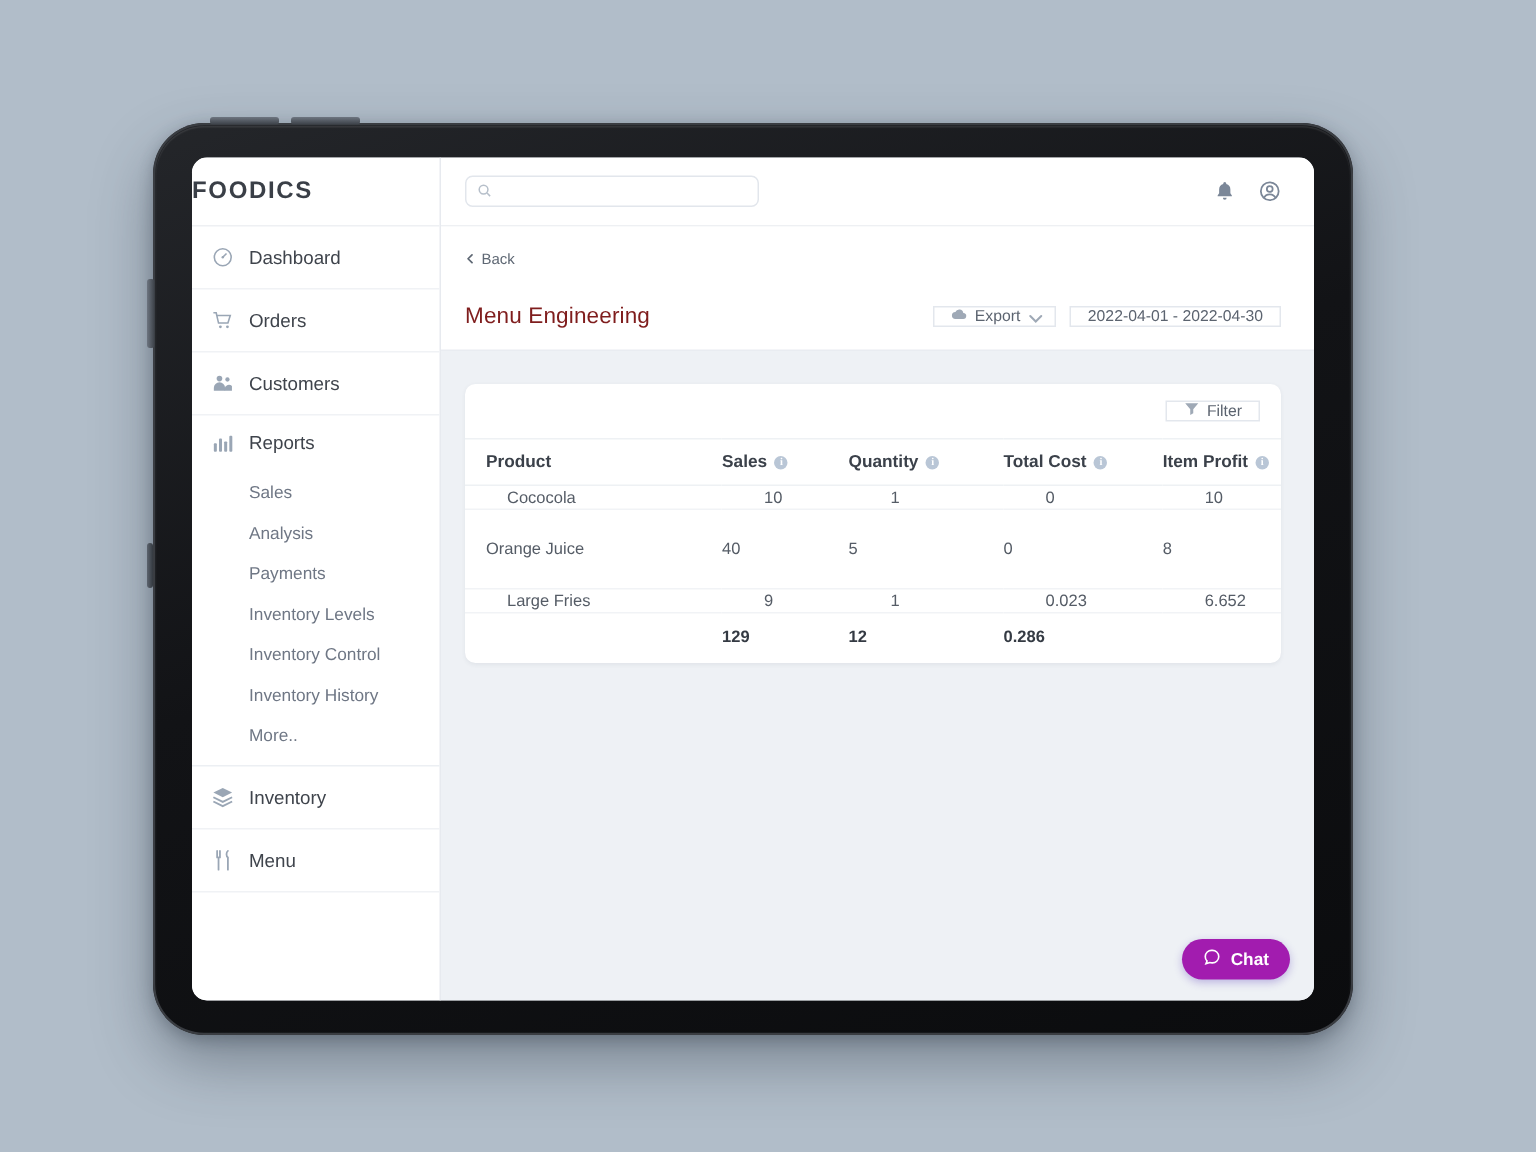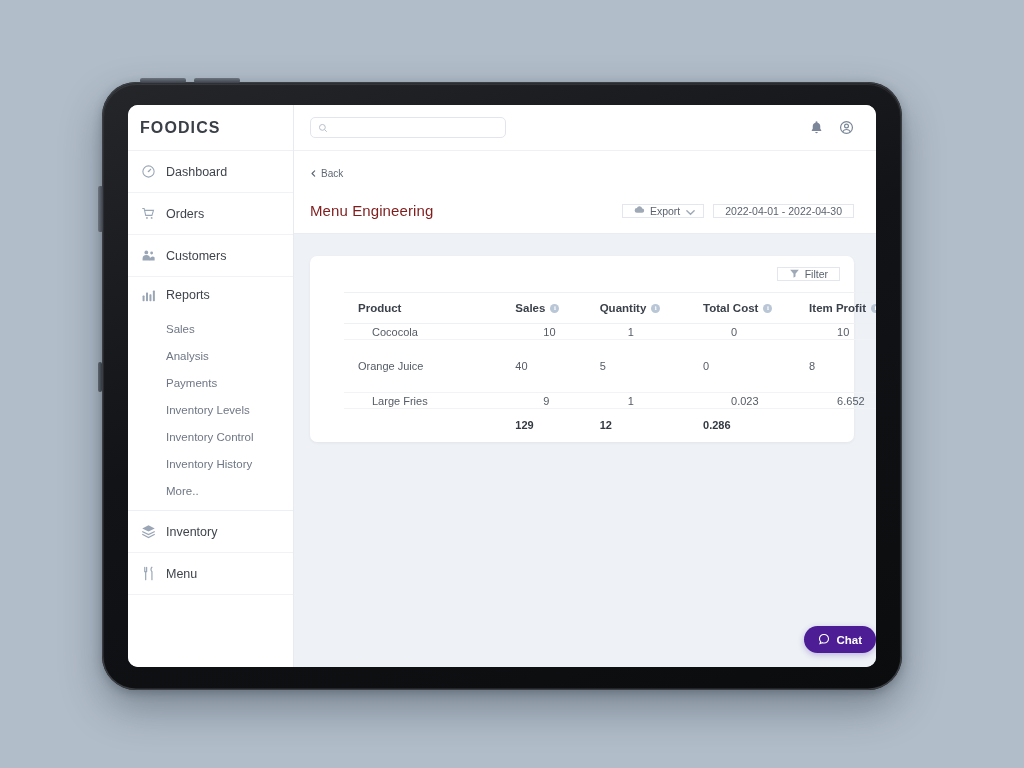--- a/index.html
+++ b/index.html
@@ -60,21 +60,20 @@
   
   #sidebar {
     width: 166px; height: 100%;
     background: #ffffff;
     border-right: 1px solid #e7eaef;
     flex: 0 0 166px;
   }
   .brand {
     height: 46px;
     display: flex; align-items: center;
-    padding-left: 12px;
     border-bottom: 1px solid #eef0f3;
   }
   .brand-text {
     font-size: 16px;
     font-weight: 700;
     letter-spacing: 1.1px;
     color: #3a3f47;
   }
   .nav-item {
     display: flex; align-items: center;
@@ -188,21 +187,21 @@
   .card {
     background: #ffffff;
     border-radius: 7px;
     box-shadow: 0 1px 3px rgba(60,72,88,0.07);
     padding: 0;
   }
   .card-toolbar {
     display: flex; justify-content: flex-end;
     padding: 11px 14px 11px 0;
   }
-  table { width: 100%; border-collapse: collapse; margin-left: 34px; }
+  table { width: 100%; border-collapse: collapse; }
   thead th {
     text-align: left;
     font-size: 11.5px;
     font-weight: 700;
     color: #3b414a;
     padding: 9px 6px 9px 0;
     border-top: 1px solid #eef1f4;
     border-bottom: 1px solid #eef1f4;
     white-space: nowrap;
   }
@@ -239,23 +238,23 @@
   }
   col.c-prod { width: 31.5%; }
   col.c-sal  { width: 15.5%; }
   col.c-qty  { width: 19%; }
   col.c-cost { width: 19.5%; }
   col.c-prof { width: 14.5%; }
 
   
   #chat-btn {
     position: absolute;
-    right: 0; bottom: 14px;
+    right: 16px; bottom: 14px;
     height: 27px;
-    background: #4c1d95;
+    background: #a21caf;
     border-radius: 14px;
     display: flex; align-items: center;
     gap: 6px;
     padding: 0 14px;
     color: #fff;
     font-size: 11.5px;
     font-weight: 700;
     cursor: pointer;
     box-shadow: 0 2px 6px rgba(80,50,180,0.32);
   }

